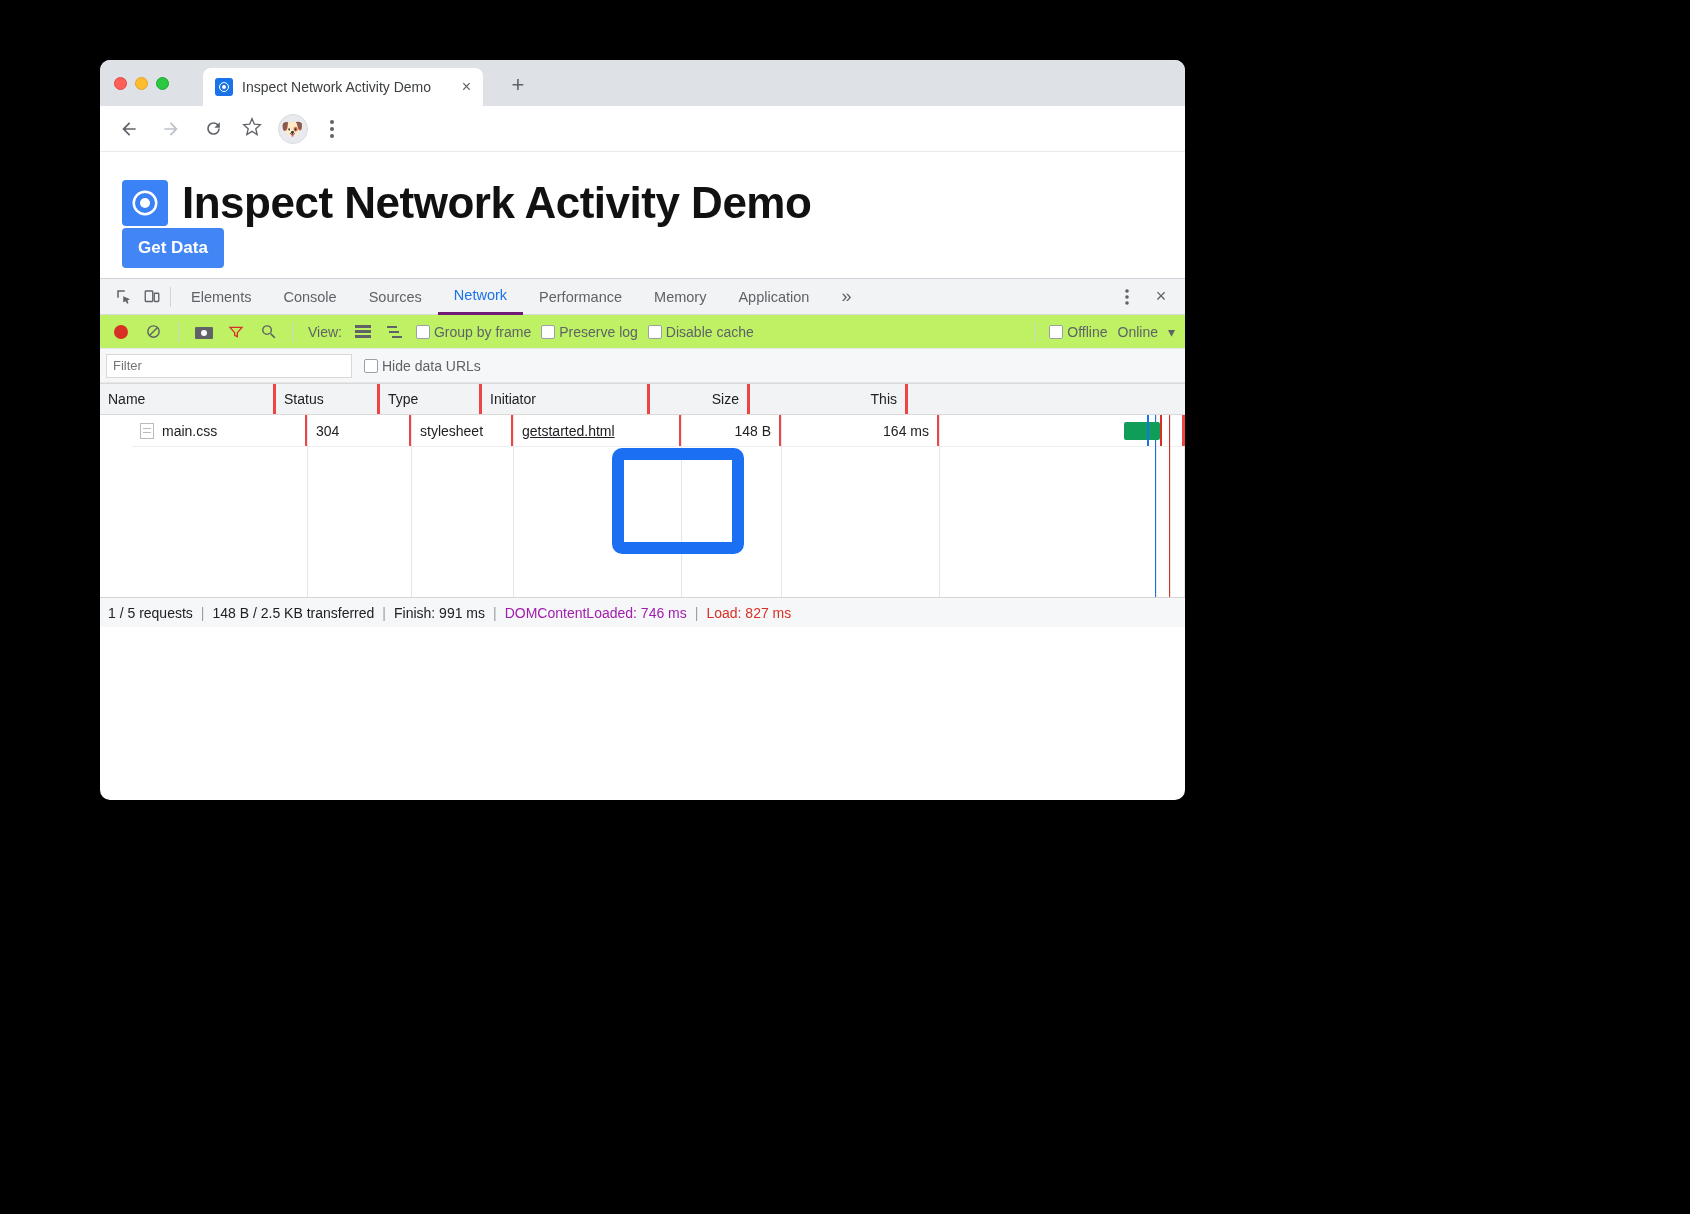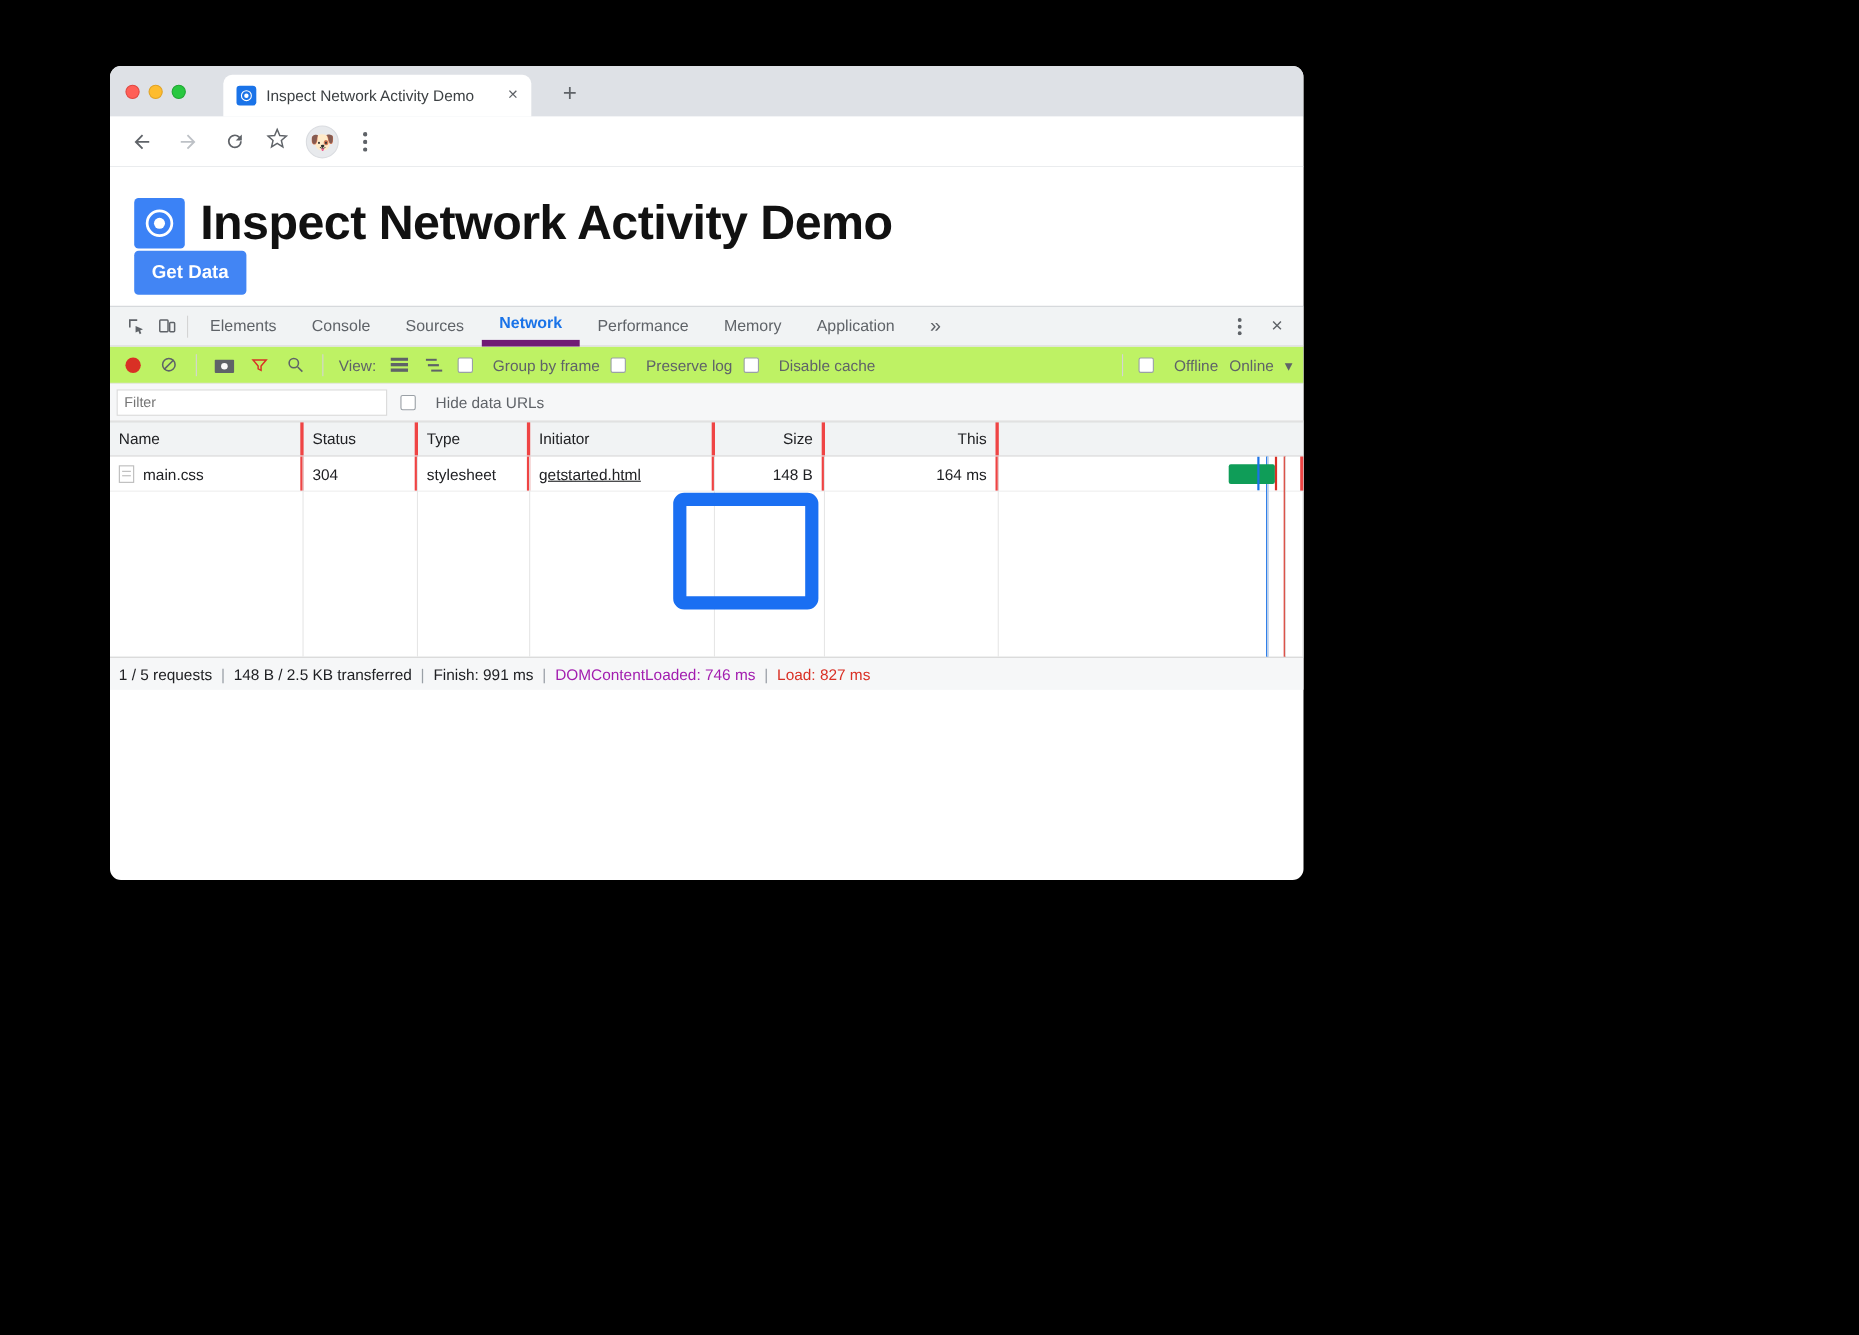--- a/index.html
+++ b/index.html
@@ -96,30 +96,30 @@
     font-size:14px;
     color:#202124;
   }
   .dt-tabs{
     height:36px;display:flex;align-items:center;padding:0 10px;gap:0;background:#f1f3f4;border-bottom:1px solid #d9d9d9;position:relative;
   }
   .dt-ico{width:28px;height:28px;display:flex;align-items:center;justify-content:center;color:#5f6368;cursor:pointer;}
   .dt-tab{
     padding:0 16px;height:36px;display:flex;align-items:center;cursor:pointer;color:#5f6368;font-size:14.5px;
   }
-  .dt-tab.active{color:#1a73e8;border-bottom:6px solid #701a75;height:36px;font-weight:700;}
+  .dt-tab.active{color:#1a73e8;border-bottom:3px solid #701a75;height:36px;font-weight:400;}
   .dt-more{margin-left:auto;display:flex;align-items:center;gap:6px;}
   
   .dt-toolbar{
     height:34px;display:flex;align-items:center;padding:0 10px;gap:10px;background:#bef264;border-bottom:1px solid #e6e6e6;font-size:14px;color:#5f6368;
   }
   .tb-sep{width:1px;height:20px;background:#d4d4d4;margin:0 4px;}
   .tb-ico{width:22px;height:22px;display:flex;align-items:center;justify-content:center;cursor:pointer;}
   .record-dot{width:14px;height:14px;border-radius:50%;background:#d93025;}
-  .tb-check{display:flex;align-items:center;gap:18px;cursor:pointer;}
+  .tb-check{display:flex;align-items:center;gap:4px;cursor:pointer;}
   .cbx{width:14px;height:14px;border:1.5px solid #9aa0a6;border-radius:2px;background:#fff;}
   .tb-right{margin-left:auto;display:flex;align-items:center;gap:10px;}
   
   .dt-filterrow{
     height:34px;display:flex;align-items:center;padding:0 6px;gap:12px;background:#f6f7f8;border-bottom:1px solid #e6e6e6;font-size:14px;color:#5f6368;
   }
   .filter-input{
     width:246px;height:24px;border:1px solid #d9d9d9;background:#fff;padding:0 6px;font-size:13px;outline:none;color:#5f6368;
   }
   .ftype{padding:2px 6px;cursor:pointer;border-radius:4px;}
@@ -140,21 +140,21 @@
   .c-wf .sort-tri{position:absolute;right:8px;color:#5f6368;font-size:11px;}
   .wf-body{position:relative;width:100%;height:100%;}
   .wf-bar{position:absolute;top:7px;height:18px;background:#0f9d58;border-radius:2px;}
   .wf-blue{position:absolute;top:0;bottom:0;width:2px;background:#1a73e8;}
   .wf-red{position:absolute;top:0;bottom:0;width:2px;background:#d93025;}
   .file-ico{width:14px;height:16px;border:1px solid #bbb;margin-right:8px;position:relative;}
   .file-ico::before,.file-ico::after{content:"";position:absolute;left:2px;right:2px;height:1px;background:#bbb;}
   .file-ico::before{top:4px;}
   .file-ico::after{top:8px;}
   .init-link{text-decoration:underline;color:#202124;cursor:pointer;}
-  .table-body{height:182px;position:relative;}
+  .table-body{height:182px;position:relative;margin-left:32px;}
   .col-grid{position:absolute;inset:0;display:flex;pointer-events:none;}
   .col-grid div{border-right:1px solid #e6e6e6;height:100%;}
   
   .dt-summary{
     height:30px;display:flex;align-items:center;padding:0 8px;font-size:14px;background:#f6f7f8;border-top:1px solid #d4d4d4;gap:4px;color:#202124;
   }
   .dt-summary .pipe{color:#9aa0a6;margin:0 4px;}
   .dcl{color:#a21caf;}
   .ld{color:#d93025;}
   

